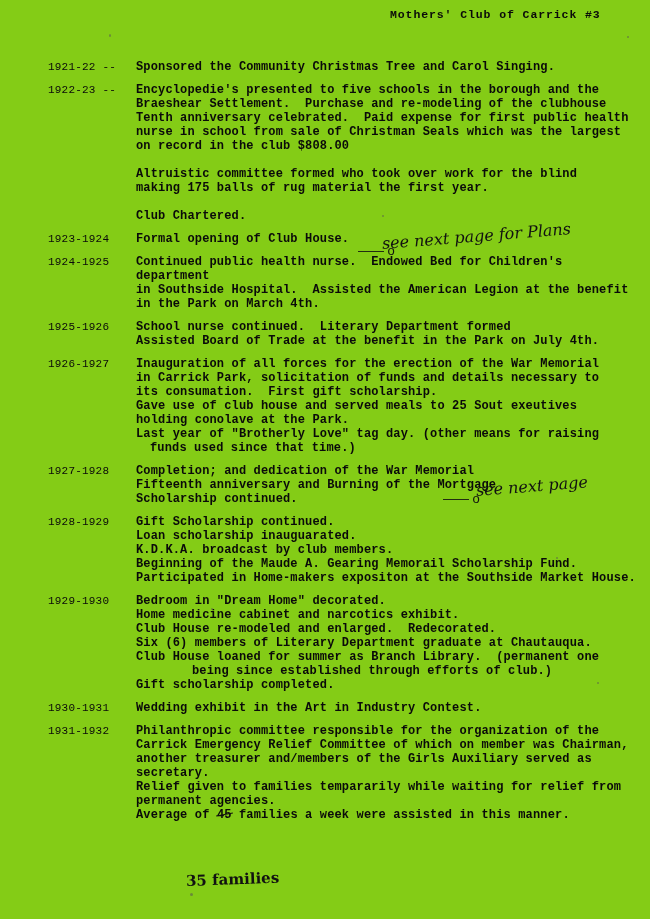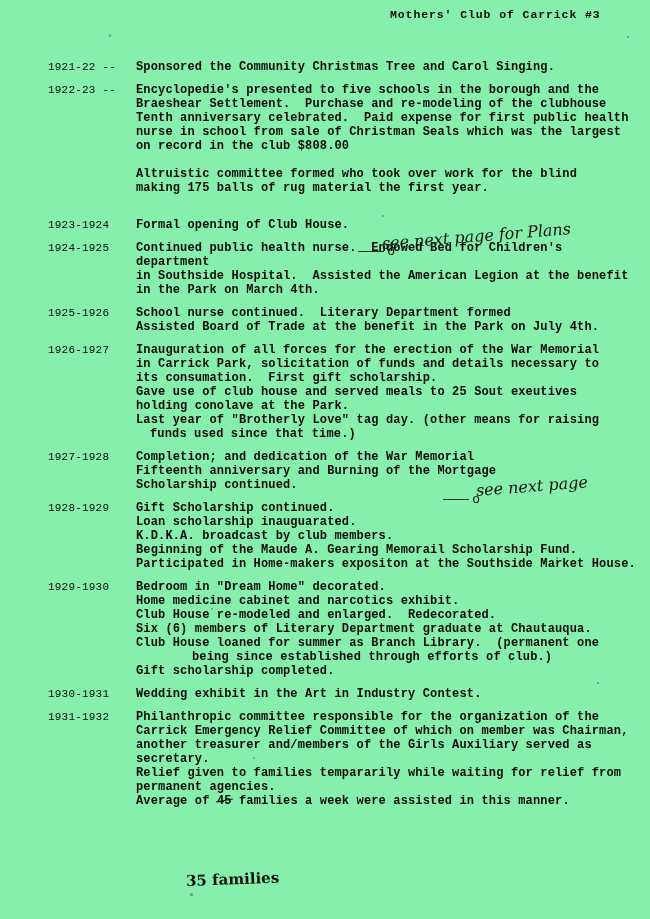--- a/index.html
+++ b/index.html
@@ -4,21 +4,21 @@
 <style>
   html, body {
     margin: 0;
     padding: 0;
     background: #ffffff;
   }
   .page {
     position: relative;
     width: 650px;
     height: 919px;
-    background: #86efac;
+    background: #84cc16;
     overflow: hidden;
     font-family: "Liberation Mono", "DejaVu Sans Mono", monospace;
     color: #0a0a0a;
   }
   .header {
     position: absolute;
     top: 8px;
     left: 390px;
     font-size: 11.5px;
     letter-spacing: 0.9px;
@@ -143,20 +143,21 @@
         <div class="entry-body">
           <div class="line">Encyclopedie's presented to five schools in the borough and the</div>
           <div class="line">Braeshear Settlement.  Purchase and re-modeling of the clubhouse</div>
           <div class="line">Tenth anniversary celebrated.  Paid expense for first public health</div>
           <div class="line">nurse in school from sale of Christman Seals which was the largest</div>
           <div class="line">on record in the club $808.00</div>
           <div class="line blank"></div>
           <div class="line">Altruistic committee formed who took over work for the blind</div>
           <div class="line">making 175 balls of rug material the first year.</div>
           <div class="line blank"></div>
+          <div class="line">Club Chartered.</div>
         </div>
       </div>
       <div class="entry">
         <div class="entry-year">1923-1924</div>
         <div class="entry-body">
           <div class="line">Formal opening of Club House.</div>
         </div>
       </div>
       <div class="entry">
         <div class="entry-year">1924-1925</div>

